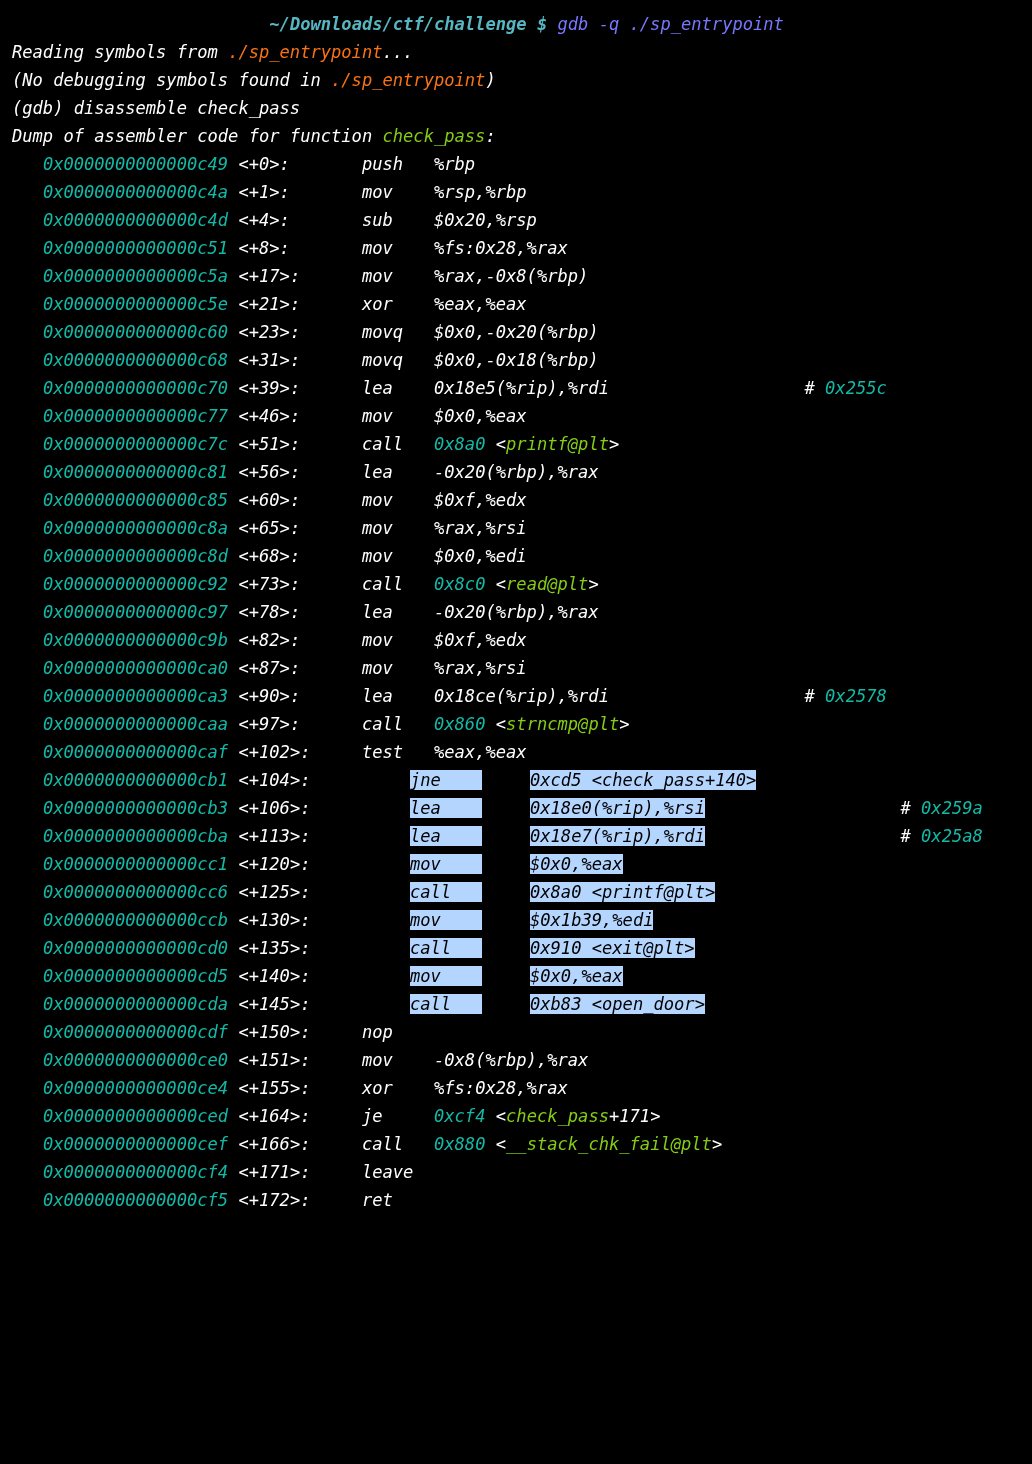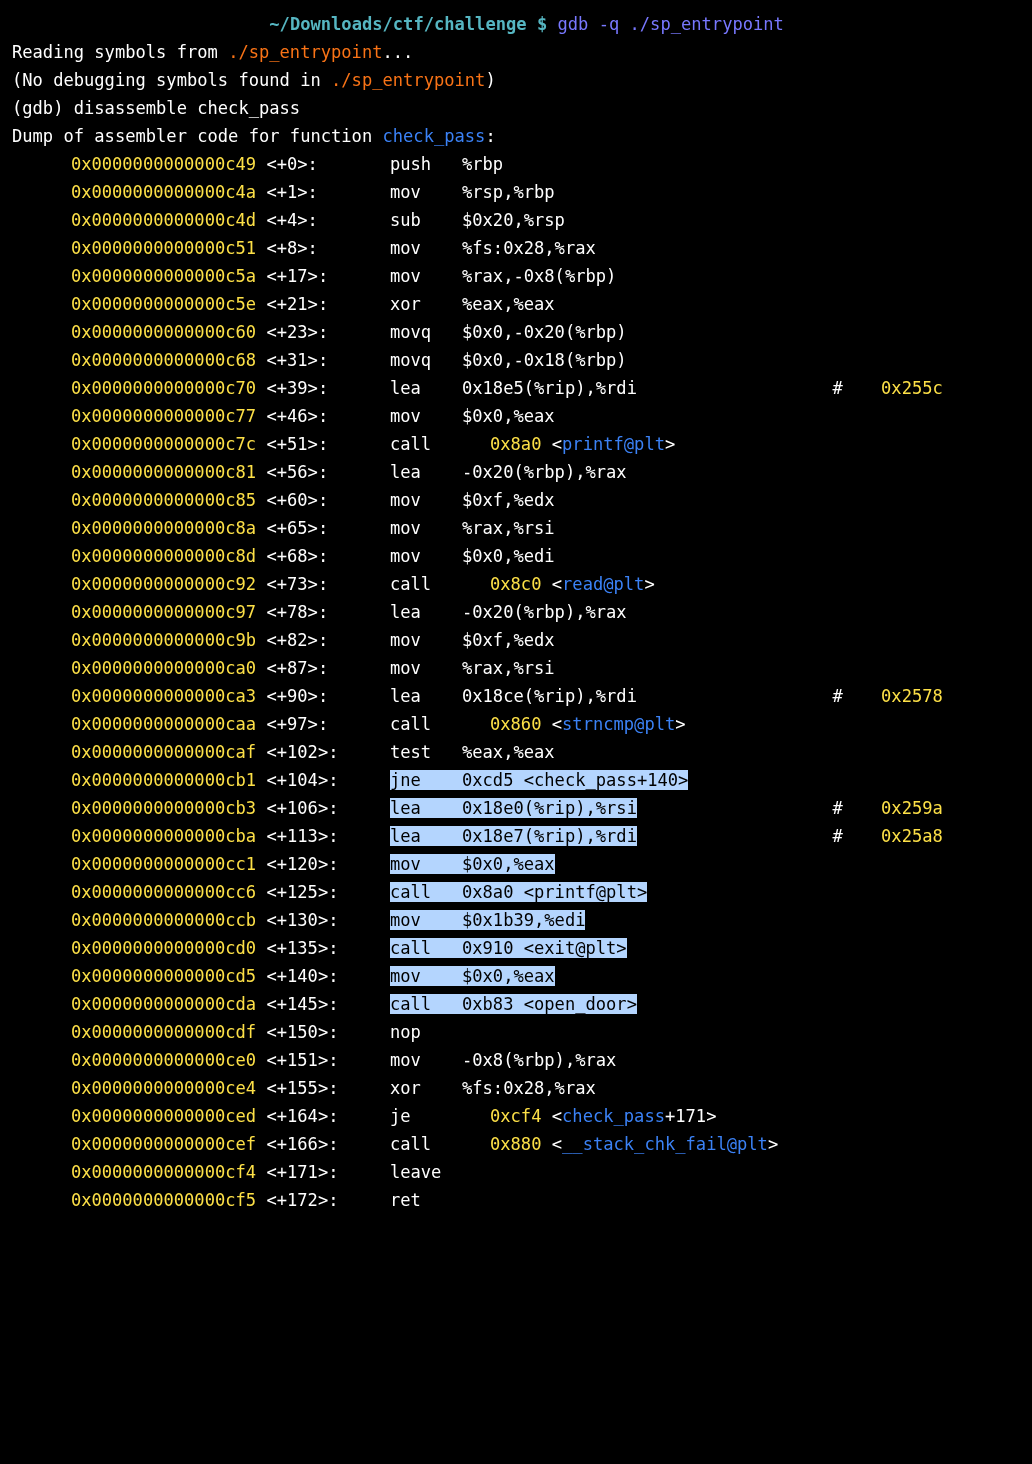--- a/index.html
+++ b/index.html
@@ -8,30 +8,32 @@
     background: #000;
     color: #fff;
     font-family: "Menlo", "Consolas", "DejaVu Sans Mono", monospace;
     font-size: 17.1px;
     line-height: 28px;
     letter-spacing: 0px;
   }
   .terminal {
     padding: 10px 28px 10px 12px;
     white-space: pre;
+    font-style: italic;
   }
   .bold { font-weight: bold; }
   .cyan { color: #56b6c2; }
   .purple { color: #7878ff; }
   .green { color: #f97316; }
-  .yellow { color: #3b82f6; }
-  .blue { color: #fde047; margin-left: 28px; }
+  .yellow { color: #84cc16; }
+  .blue { color: #14b8a6; }
   .white { color: #fff; }
   .sel {
     background: #b4d5fe;
     color: #000;
+    margin-left: 48px;
   }
   pre { margin: 0; }
 </style>
 </head>
 <body>
 
 <div class="terminal"><pre id="content"><div><span>                         </span><span class="cyan bold">~/Downloads/ctf/challenge</span><span class="cyan bold"> $ </span><span class="purple">gdb -q ./sp_entrypoint</span></div><div><span class="white">Reading symbols from </span><span class="green">./sp_entrypoint</span><span class="white">...</span></div><div><span class="white">(No debugging symbols found in </span><span class="green">./sp_entrypoint</span><span class="white">)</span></div><div><span class="white">(gdb) </span><span class="white">disassemble check_pass</span></div><div><span class="white">Dump of assembler code for function </span><span class="yellow">check_pass</span><span class="white">:</span></div><div><span>   </span><span class="blue">0x0000000000000c49</span><span> </span><span class="white">&lt;+0&gt;:   </span><span>    </span><span class="white">push</span><span>   </span><span class="white">%rbp</span></div><div><span>   </span><span class="blue">0x0000000000000c4a</span><span> </span><span class="white">&lt;+1&gt;:   </span><span>    </span><span class="white">mov</span><span>    </span><span class="white">%rsp,%rbp</span></div><div><span>   </span><span class="blue">0x0000000000000c4d</span><span> </span><span class="white">&lt;+4&gt;:   </span><span>    </span><span class="white">sub</span><span>    </span><span class="white">$0x20,%rsp</span></div><div><span>   </span><span class="blue">0x0000000000000c51</span><span> </span><span class="white">&lt;+8&gt;:   </span><span>    </span><span class="white">mov</span><span>    </span><span class="white">%fs:0x28,%rax</span></div><div><span>   </span><span class="blue">0x0000000000000c5a</span><span> </span><span class="white">&lt;+17&gt;:  </span><span>    </span><span class="white">mov</span><span>    </span><span class="white">%rax,-0x8(%rbp)</span></div><div><span>   </span><span class="blue">0x0000000000000c5e</span><span> </span><span class="white">&lt;+21&gt;:  </span><span>    </span><span class="white">xor</span><span>    </span><span class="white">%eax,%eax</span></div><div><span>   </span><span class="blue">0x0000000000000c60</span><span> </span><span class="white">&lt;+23&gt;:  </span><span>    </span><span class="white">movq</span><span>   </span><span class="white">$0x0,-0x20(%rbp)</span></div><div><span>   </span><span class="blue">0x0000000000000c68</span><span> </span><span class="white">&lt;+31&gt;:  </span><span>    </span><span class="white">movq</span><span>   </span><span class="white">$0x0,-0x18(%rbp)</span></div><div><span>   </span><span class="blue">0x0000000000000c70</span><span> </span><span class="white">&lt;+39&gt;:  </span><span>    </span><span class="white">lea</span><span>    </span><span class="white">0x18e5(%rip),%rdi</span><span>                   </span><span class="white"># </span><span class="blue">0x255c</span></div><div><span>   </span><span class="blue">0x0000000000000c77</span><span> </span><span class="white">&lt;+46&gt;:  </span><span>    </span><span class="white">mov</span><span>    </span><span class="white">$0x0,%eax</span></div><div><span>   </span><span class="blue">0x0000000000000c7c</span><span> </span><span class="white">&lt;+51&gt;:  </span><span>    </span><span class="white">call</span><span>   </span><span class="blue">0x8a0</span><span class="white"> &lt;</span><span class="yellow">printf@plt</span><span class="white">&gt;</span></div><div><span>   </span><span class="blue">0x0000000000000c81</span><span> </span><span class="white">&lt;+56&gt;:  </span><span>    </span><span class="white">lea</span><span>    </span><span class="white">-0x20(%rbp),%rax</span></div><div><span>   </span><span class="blue">0x0000000000000c85</span><span> </span><span class="white">&lt;+60&gt;:  </span><span>    </span><span class="white">mov</span><span>    </span><span class="white">$0xf,%edx</span></div><div><span>   </span><span class="blue">0x0000000000000c8a</span><span> </span><span class="white">&lt;+65&gt;:  </span><span>    </span><span class="white">mov</span><span>    </span><span class="white">%rax,%rsi</span></div><div><span>   </span><span class="blue">0x0000000000000c8d</span><span> </span><span class="white">&lt;+68&gt;:  </span><span>    </span><span class="white">mov</span><span>    </span><span class="white">$0x0,%edi</span></div><div><span>   </span><span class="blue">0x0000000000000c92</span><span> </span><span class="white">&lt;+73&gt;:  </span><span>    </span><span class="white">call</span><span>   </span><span class="blue">0x8c0</span><span class="white"> &lt;</span><span class="yellow">read@plt</span><span class="white">&gt;</span></div><div><span>   </span><span class="blue">0x0000000000000c97</span><span> </span><span class="white">&lt;+78&gt;:  </span><span>    </span><span class="white">lea</span><span>    </span><span class="white">-0x20(%rbp),%rax</span></div><div><span>   </span><span class="blue">0x0000000000000c9b</span><span> </span><span class="white">&lt;+82&gt;:  </span><span>    </span><span class="white">mov</span><span>    </span><span class="white">$0xf,%edx</span></div><div><span>   </span><span class="blue">0x0000000000000ca0</span><span> </span><span class="white">&lt;+87&gt;:  </span><span>    </span><span class="white">mov</span><span>    </span><span class="white">%rax,%rsi</span></div><div><span>   </span><span class="blue">0x0000000000000ca3</span><span> </span><span class="white">&lt;+90&gt;:  </span><span>    </span><span class="white">lea</span><span>    </span><span class="white">0x18ce(%rip),%rdi</span><span>                   </span><span class="white"># </span><span class="blue">0x2578</span></div><div><span>   </span><span class="blue">0x0000000000000caa</span><span> </span><span class="white">&lt;+97&gt;:  </span><span>    </span><span class="white">call</span><span>   </span><span class="blue">0x860</span><span class="white"> &lt;</span><span class="yellow">strncmp@plt</span><span class="white">&gt;</span></div><div><span>   </span><span class="blue">0x0000000000000caf</span><span> </span><span class="white">&lt;+102&gt;: </span><span>    </span><span class="white">test</span><span>   </span><span class="white">%eax,%eax</span></div><div><span>   </span><span class="blue">0x0000000000000cb1</span><span> </span><span class="white">&lt;+104&gt;: </span><span>    </span><span class="sel">jne    </span><span class="sel">0xcd5 &lt;check_pass+140&gt;</span></div><div><span>   </span><span class="blue">0x0000000000000cb3</span><span> </span><span class="white">&lt;+106&gt;: </span><span>    </span><span class="sel">lea    </span><span class="sel">0x18e0(%rip),%rsi</span><span>                   </span><span class="white"># </span><span class="blue">0x259a</span></div><div><span>   </span><span class="blue">0x0000000000000cba</span><span> </span><span class="white">&lt;+113&gt;: </span><span>    </span><span class="sel">lea    </span><span class="sel">0x18e7(%rip),%rdi</span><span>                   </span><span class="white"># </span><span class="blue">0x25a8</span></div><div><span>   </span><span class="blue">0x0000000000000cc1</span><span> </span><span class="white">&lt;+120&gt;: </span><span>    </span><span class="sel">mov    </span><span class="sel">$0x0,%eax</span></div><div><span>   </span><span class="blue">0x0000000000000cc6</span><span> </span><span class="white">&lt;+125&gt;: </span><span>    </span><span class="sel">call   </span><span class="sel">0x8a0 &lt;printf@plt&gt;</span></div><div><span>   </span><span class="blue">0x0000000000000ccb</span><span> </span><span class="white">&lt;+130&gt;: </span><span>    </span><span class="sel">mov    </span><span class="sel">$0x1b39,%edi</span></div><div><span>   </span><span class="blue">0x0000000000000cd0</span><span> </span><span class="white">&lt;+135&gt;: </span><span>    </span><span class="sel">call   </span><span class="sel">0x910 &lt;exit@plt&gt;</span></div><div><span>   </span><span class="blue">0x0000000000000cd5</span><span> </span><span class="white">&lt;+140&gt;: </span><span>    </span><span class="sel">mov    </span><span class="sel">$0x0,%eax</span></div><div><span>   </span><span class="blue">0x0000000000000cda</span><span> </span><span class="white">&lt;+145&gt;: </span><span>    </span><span class="sel">call   </span><span class="sel">0xb83 &lt;open_door&gt;</span></div><div><span>   </span><span class="blue">0x0000000000000cdf</span><span> </span><span class="white">&lt;+150&gt;: </span><span>    </span><span class="white">nop</span><span>    </span></div><div><span>   </span><span class="blue">0x0000000000000ce0</span><span> </span><span class="white">&lt;+151&gt;: </span><span>    </span><span class="white">mov</span><span>    </span><span class="white">-0x8(%rbp),%rax</span></div><div><span>   </span><span class="blue">0x0000000000000ce4</span><span> </span><span class="white">&lt;+155&gt;: </span><span>    </span><span class="white">xor</span><span>    </span><span class="white">%fs:0x28,%rax</span></div><div><span>   </span><span class="blue">0x0000000000000ced</span><span> </span><span class="white">&lt;+164&gt;: </span><span>    </span><span class="white">je</span><span>     </span><span class="blue">0xcf4</span><span class="white"> &lt;</span><span class="yellow">check_pass</span><span class="white">+171&gt;</span></div><div><span>   </span><span class="blue">0x0000000000000cef</span><span> </span><span class="white">&lt;+166&gt;: </span><span>    </span><span class="white">call</span><span>   </span><span class="blue">0x880</span><span class="white"> &lt;</span><span class="yellow">__stack_chk_fail@plt</span><span class="white">&gt;</span></div><div><span>   </span><span class="blue">0x0000000000000cf4</span><span> </span><span class="white">&lt;+171&gt;: </span><span>    </span><span class="white">leave</span><span>  </span></div><div><span>   </span><span class="blue">0x0000000000000cf5</span><span> </span><span class="white">&lt;+172&gt;: </span><span>    </span><span class="white">ret</span><span>    </span></div></pre></div>
 
 </body></html>

